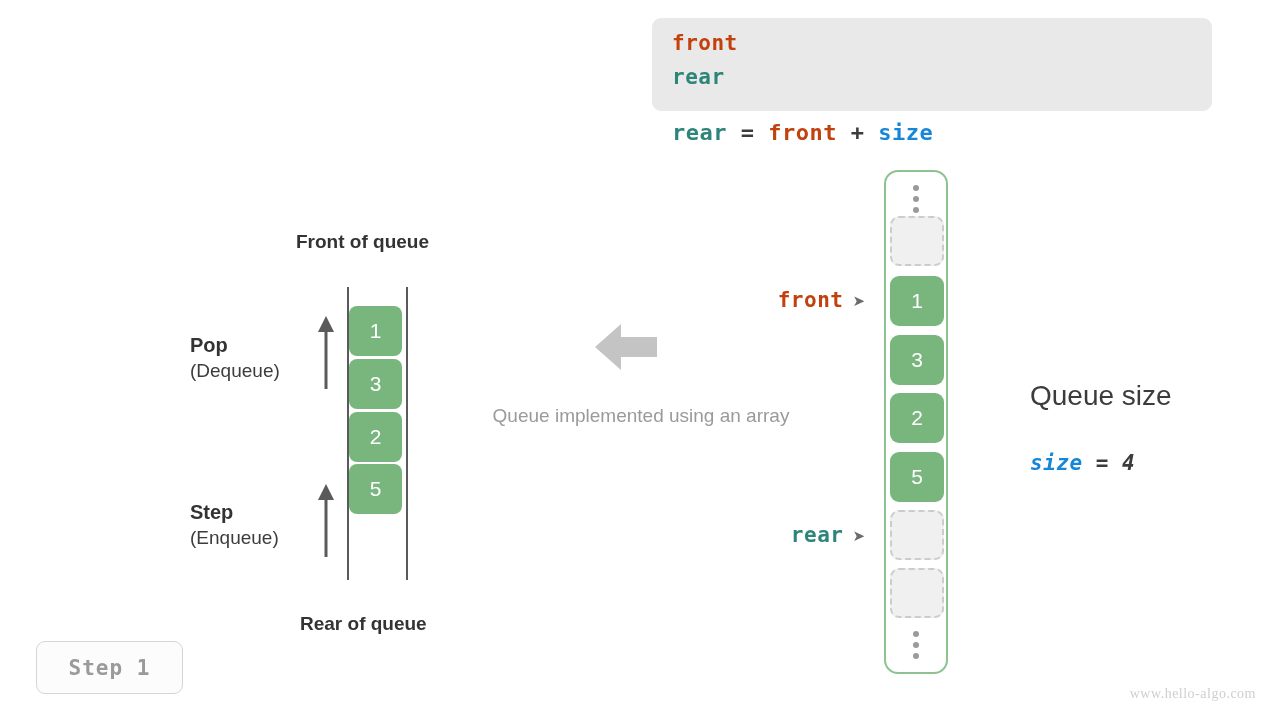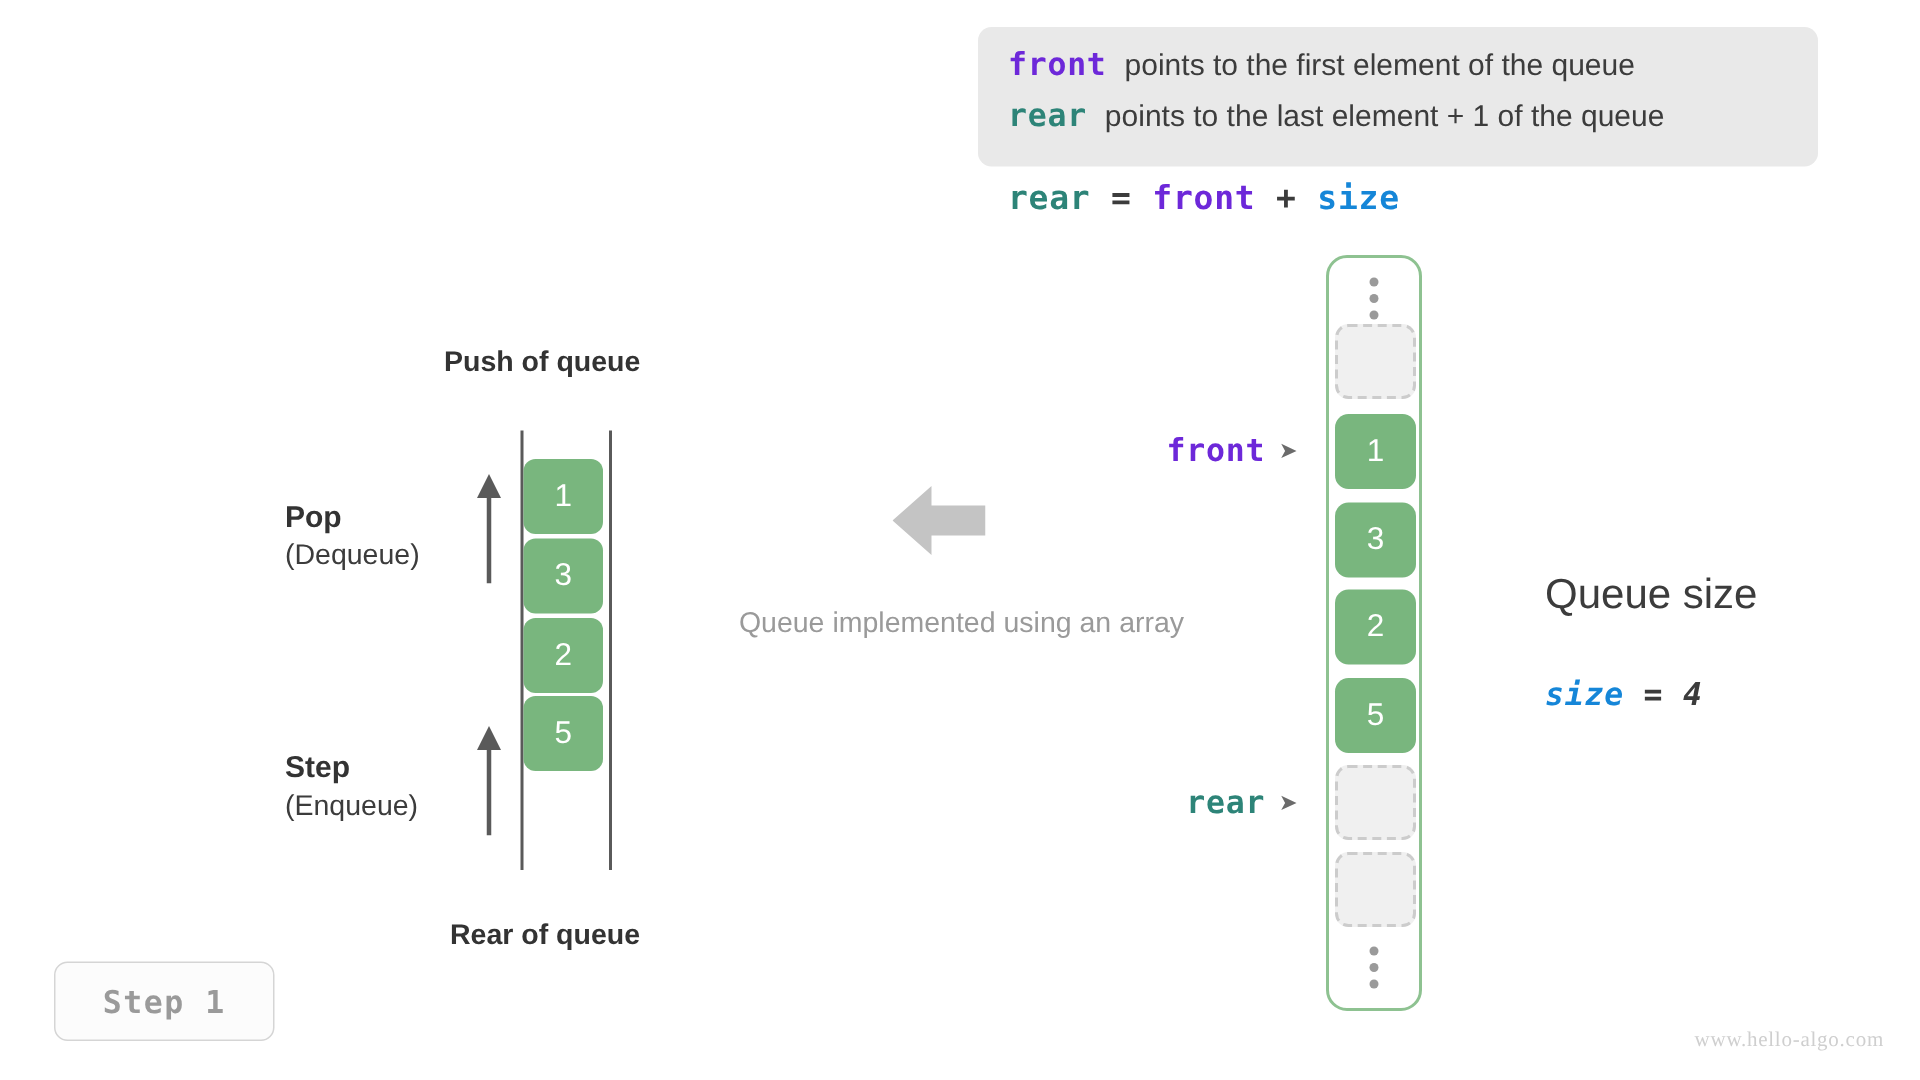--- a/index.html
+++ b/index.html
@@ -31,21 +31,21 @@
   .legend-line {
     display: flex;
     align-items: baseline;
     height: 34px;
     white-space: pre;
   }
   .mono {
     font-family: "DejaVu Sans Mono", "Liberation Mono", monospace;
     font-weight: bold;
   }
-  .kw-front { color: #6d28d9; }
+  .kw-front { color: #c2410c; }
   .kw-rear  { color: #2d8478; }
   .kw-size  { color: #1586d8; }
   .legend-kw {
     font-size: 21px;
     letter-spacing: 0.5px;
   }
   .legend-txt {
     font-size: 20px;
     color: #3c3c3c;
     margin-left: 12px;
@@ -264,31 +264,29 @@
     color: #cfcfcf;
     letter-spacing: 0.5px;
   }
 </style>
 </head>
 <body>
 
 <div id="legend-box">
   <div class="legend-line">
     <span class="mono legend-kw kw-front">front</span>
-    <span class="legend-txt">points to the first element of the queue</span>
   </div>
   <div class="legend-line">
     <span class="mono legend-kw kw-rear">rear</span>
-    <span class="legend-txt">points to the last element + 1 of the queue</span>
   </div>
 </div>
 
 <div id="formula-line" class="mono"><span class="kw-rear">rear</span><span class="op"> </span><span class="op">=</span><span class="op"> </span><span class="kw-front">front</span><span class="op"> </span><span class="op">+</span><span class="op"> </span><span class="kw-size">size</span></div>
 
-<div id="front-of-queue-label">Push of queue</div>
+<div id="front-of-queue-label">Front of queue</div>
 
 <div class="rail" id="rail-left"></div>
 <div class="rail" id="rail-right"></div>
 
 <div class="queue-cell" style="top:306px">1</div>
 <div class="queue-cell" style="top:359px">3</div>
 <div class="queue-cell" style="top:412px">2</div>
 <div class="queue-cell" style="top:464px">5</div>
 
 <div class="op-group" id="pop-group">

